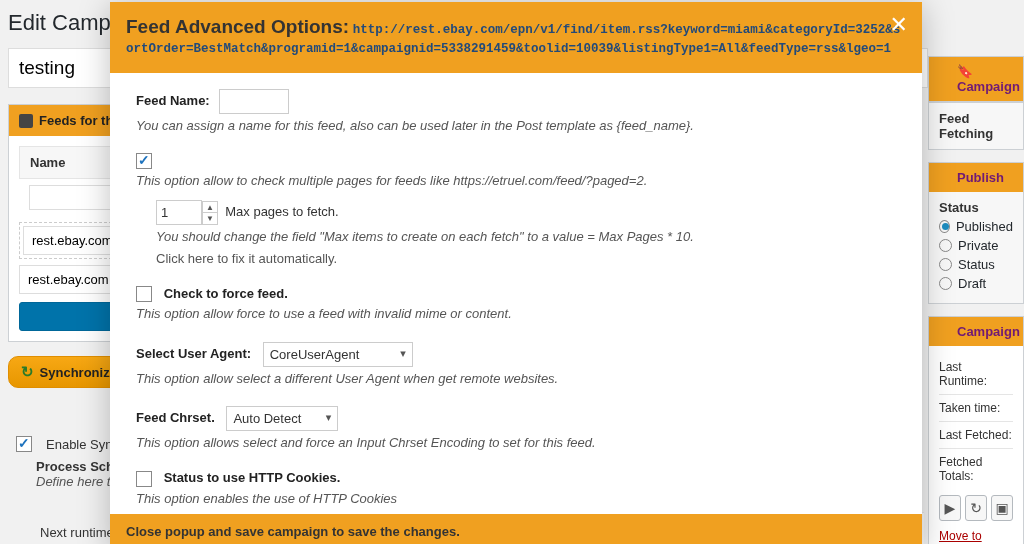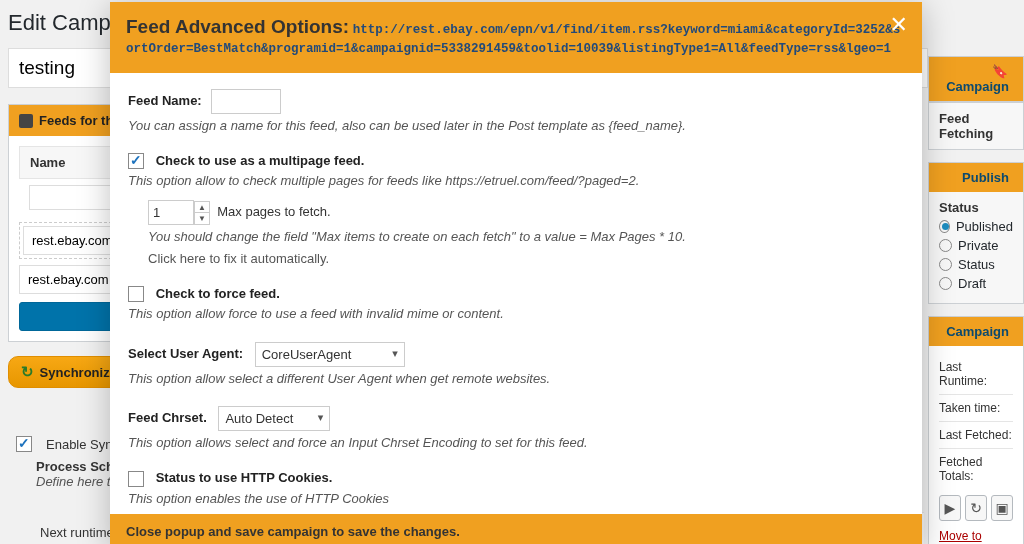--- a/index.html
+++ b/index.html
@@ -14,37 +14,37 @@
 .feed-row-wrap { border: 1px dashed #ccc; padding: 3px; margin-top: 6px; }
 .feed-input { width: 100%; border: 1px solid #ddd; padding: 6px 8px; font-size: 13px; background: #fff; }
 .search-small { border: 1px solid #ddd; padding: 4px 8px; width: 180px; margin: 6px 0 6px 10px; background: #fff; }
 .btn-blue { background: #0073aa; color: #fff; border: 1px solid #006799; padding: 6px 12px; border-radius: 3px; font-size: 13px; cursor: pointer; margin-top: 8px; text-align: center; }
 .btn-orange { background: linear-gradient(#f7a814,#e79600); color: #222; border: 1px solid #e08e00; padding: 6px 12px; border-radius: 10px; font-weight: 700; display: inline-flex; align-items: center; gap: 6px; }
 .sync-icon::before { content: "↻"; color: #2a7a2a; font-size: 15px; }
 .rss-icon { display:inline-block; width:14px; height:14px; background:#444; border-radius:2px; position:relative; }
 
 .right-col { position: absolute; right: 0; top: 56px; width: 96px; }
 .rbox { border: 1px solid #ccd0d4; background: #fff; margin-bottom: 12px; }
-.rbox-head { background: #f0a020; padding: 7px 14px; font-weight: 700; color:#0c4a6e;text-align:right; }
+.rbox-head { background: #f0a020; padding: 7px 28px; font-weight: 700; color:#701a75; }
 .rbox-body { padding: 8px 10px; background: #f7f7f7; }
 .status-row { display: flex; align-items: center; gap: 6px; margin: 4px 0; font-size: 13px; color: #23282d; }
 .radio { width: 13px; height: 13px; border: 1px solid #888; border-radius: 50%; display: inline-block; position: relative; }
 .radio.checked::after { content: ""; width: 7px; height: 7px; background: #1e8cbe; border-radius: 50%; position: absolute; top: 2px; left: 2px; }
 .meta-row { border-top: 1px solid #e5e5e5; padding: 6px 0; font-size: 12px; color: #333; }
 .action-btns { display: flex; gap: 4px; margin-top:6px; }
 .sqbtn { width: 26px; height: 26px; border: 1px solid #b4b9be; border-radius: 3px; background: #f7f7f7; display: flex; align-items: center; justify-content: center; font-size: 14px; color: #555; }
 .trash { color: #a00; text-decoration: underline; font-size: 12px; display: inline-block; margin-top: 8px; }
 
 .overlay { position: absolute; inset: 0; background: rgba(0,0,0,0.0); }
 .modal { position: absolute; top: 2px; left: 110px; width: 812px; background: #fff; box-shadow: 0 4px 30px rgba(0,0,0,.25); }
 .modal-head { background: #f0a020; padding: 14px 16px; position: relative; }
 .modal-title { font-size: 19px; font-weight: 700; color: #333; display: inline; }
 .modal-url { font-family: "Courier New", monospace; font-size: 12.5px; color: #224a7a; font-weight: 700; word-break: break-all; line-height: 1.5; }
 .modal-close { position: absolute; top: 10px; right: 14px; color: #fff; font-size: 22px; cursor: pointer; }
-.modal-body { padding: 16px 18px 0; }
+.modal-body { padding: 16px 18px 0; margin-left: 8px; }
 .form-group { margin-bottom: 18px; }
 .fg-label { font-weight: 700; font-size: 13px; color: #222; }
 .fg-help { font-style: italic; color: #555; font-size: 13px; margin-top: 3px; line-height: 1.4; }
 .inline-input { display:inline-block; border:1px solid #ccc; padding:4px 6px; width:70px; margin-left:6px; vertical-align:middle; }
 .chk { width:16px; height:16px; border:1px solid #888; display:inline-block; vertical-align:middle; margin-right:8px; position:relative; background:#fff; }
 .chk.checked { background:#fff; }
 .chk.checked::after { content:"✓"; color:#1e73be; position:absolute; top:-2px; left:1px; font-size:14px; font-weight:700; }
 .indent { padding-left: 20px; }
 .num-input { width:46px; padding:4px 4px; border:1px solid #ccc; display:inline-block; vertical-align:middle; }
 .spinner { display:inline-flex; flex-direction:column; border:1px solid #ccc; vertical-align:middle; }
@@ -168,21 +168,20 @@
     <div class="modal-body">
 
       <div class="form-group">
         <span class="fg-label">Feed Name:</span>
         <span class="inline-input">&nbsp;</span>
         <div class="fg-help">You can assign a name for this feed, also can be used later in the Post template as {feed_name}.</div>
       </div>
 
       <div class="form-group">
         <span class="chk checked"></span>
-        <span class="fg-label">Check to use as a multipage feed.</span>
         <div class="fg-help">This option allow to check multiple pages for feeds like https://etruel.com/feed/?paged=2.</div>
         <div class="indent" style="margin-top:10px;">
           <span class="num-input">1</span><span class="spinner">
               <span>▲</span>
               <span>▼</span>
             </span>
           &nbsp;<span>Max pages to fetch.</span>
           <div class="fg-help">You should change the field "Max items to create on each fetch" to a value = Max Pages * 10.</div>
           <div class="fg-help" style="font-style:normal;">Click here to fix it automatically.</div>
         </div>

